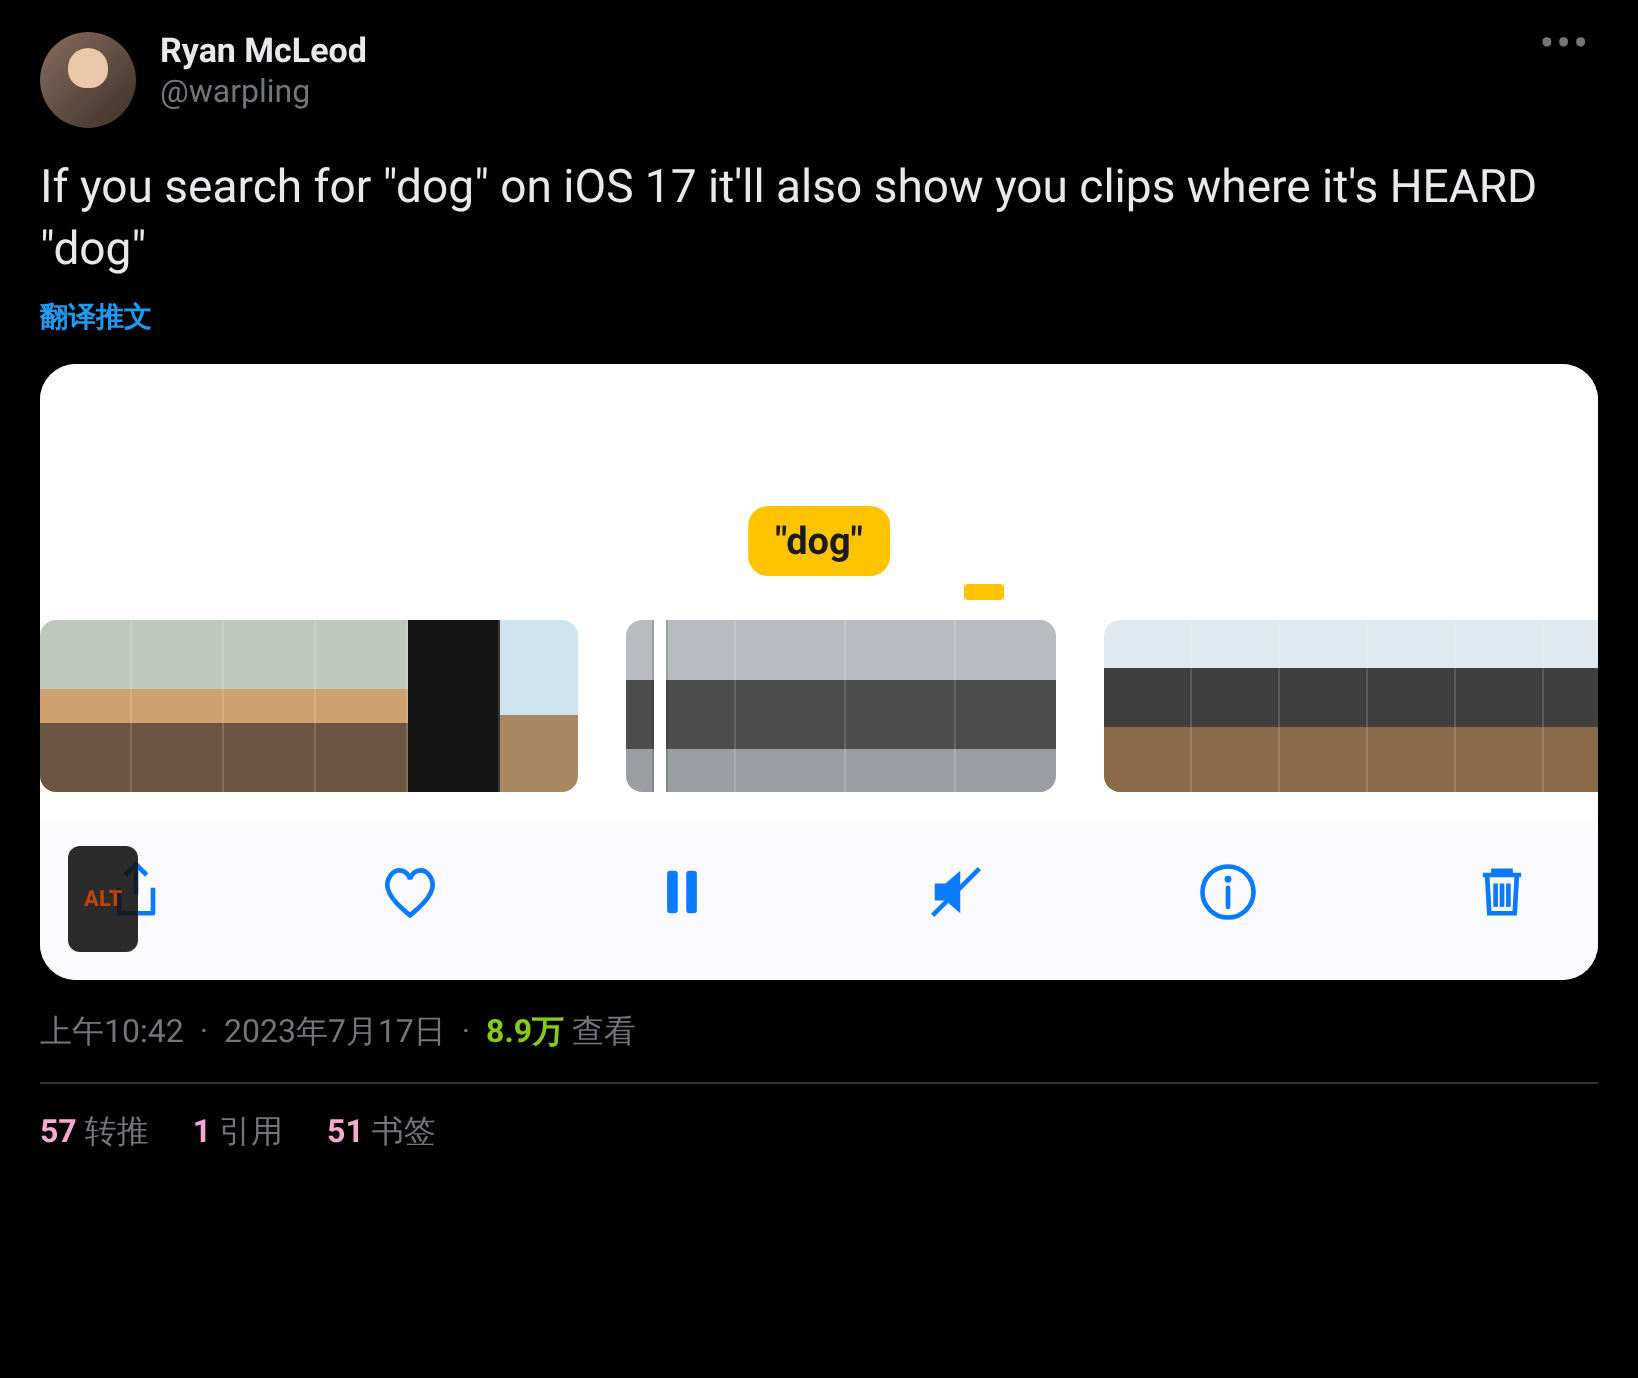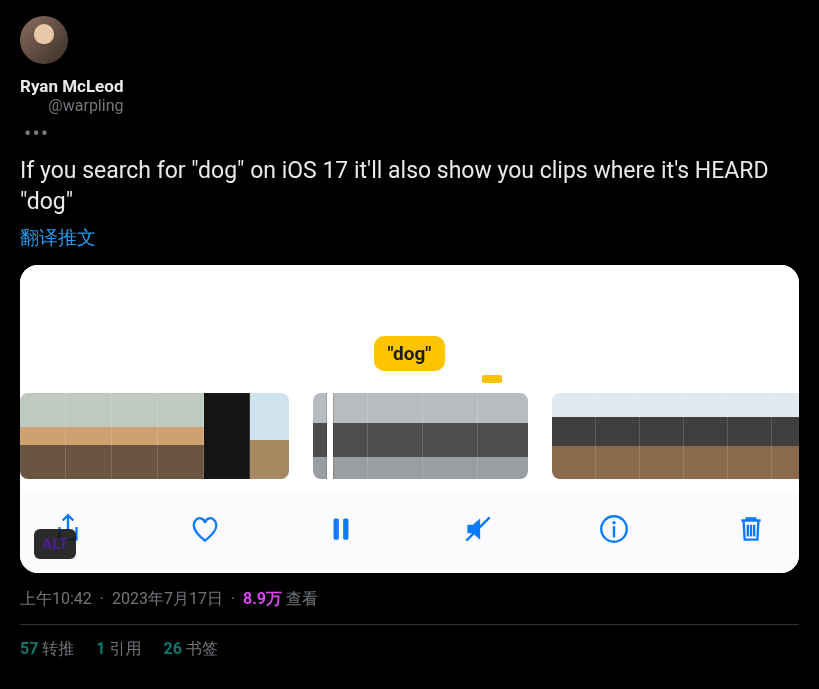--- a/index.html
+++ b/index.html
@@ -12,21 +12,20 @@
     color: #e7e9ea;
   }
   .tweet {
     padding: 16px 20px;
   }
   .header {
     display: flex;
     align-items: flex-start;
     gap: 12px;
     margin-bottom: 14px;
-    flex-direction: column;
   }
   .avatar {
     width: 48px;
     height: 48px;
     border-radius: 50%;
     background: linear-gradient(135deg, #8a6d5e 0%, #3a2f28 100%);
     flex-shrink: 0;
     position: relative;
     overflow: hidden;
   }
@@ -40,42 +39,42 @@
   }
   .names { flex: 1; }
   .display-name {
     font-weight: 700;
     font-size: 17px;
     color: #e7e9ea;
   }
   .handle {
     color: #71767b;
     font-size: 16px;
-    text-align: right;
   }
   .more-btn {
     color: #71767b;
     font-size: 22px;
     line-height: 10px;
     letter-spacing: 1px;
     padding: 2px 4px;
     cursor: pointer;
   }
   .body-text {
     font-size: 23px;
     line-height: 1.35;
     color: #e7e9ea;
     margin-bottom: 8px;
   }
   .translate-link {
     color: #1d9bf0;
-    font-size: 19px;
+    font-size: 14px;
     margin-bottom: 14px;
     display: inline-block;
     cursor: pointer;
+    font-weight: bold;
   }
   .media-card {
     background: #fff;
     border-radius: 18px;
     overflow: hidden;
     position: relative;
     margin-bottom: 16px;
   }
   .media-top {
     height: 106px;
@@ -162,47 +161,47 @@
   }
   .tb-btn svg { width: 34px; height: 34px; }
   .ios-blue { stroke: #0a7aff; fill: none; stroke-width: 2.2; }
   .ios-blue-fill { fill: #0a7aff; }
 
   .alt-badge {
     position: absolute;
     left: 14px;
     bottom: 14px;
     background: rgba(20,20,20,0.9);
-    color: #4c1d95;
+    color: #c2410c;
     font-weight: 800;
-    font-size: 15px;
-    padding: 6px 8px;
+    font-size: 11px;
+    padding: 20px 8px;
     border-radius: 6px;
     cursor: pointer;
   }
 
   .meta-line {
     color: #71767b;
     font-size: 16px;
     margin-bottom: 14px;
   }
   .meta-line .sep { margin: 0 4px; }
-  .meta-line .views-num { color: #d946ef; font-weight: 700; }
+  .meta-line .views-num { color: #84cc16; font-weight: 700; }
   .divider {
     height: 1px;
     background: #2f3336;
     margin-bottom: 14px;
   }
   .stats {
     display: flex;
     gap: 22px;
     color: #71767b;
     font-size: 16px;
   }
-  .stats .num { color: #0f766e; font-weight: 700; margin-right: 4px; text-align: right; }
+  .stats .num { color: #f9a8d4; font-weight: 700; margin-right: 4px; text-align: right; }
 </style>
 </head>
 <body>
 
 <div class="tweet">
 
   <div class="header">
     <div class="avatar"></div>
     <div class="names">
       <div class="display-name">Ryan McLeod</div>
@@ -303,17 +302,17 @@
   <div class="divider"></div>
 
   <div class="stats">
     <div>
       <span class="num">57</span><span>转推</span>
     </div>
     <div>
       <span class="num">1</span><span>引用</span>
     </div>
     <div>
-      <span class="num">26</span><span>书签</span>
+      <span class="num">51</span><span>书签</span>
     </div>
   </div>
 
 </div>
 
 </body></html>

